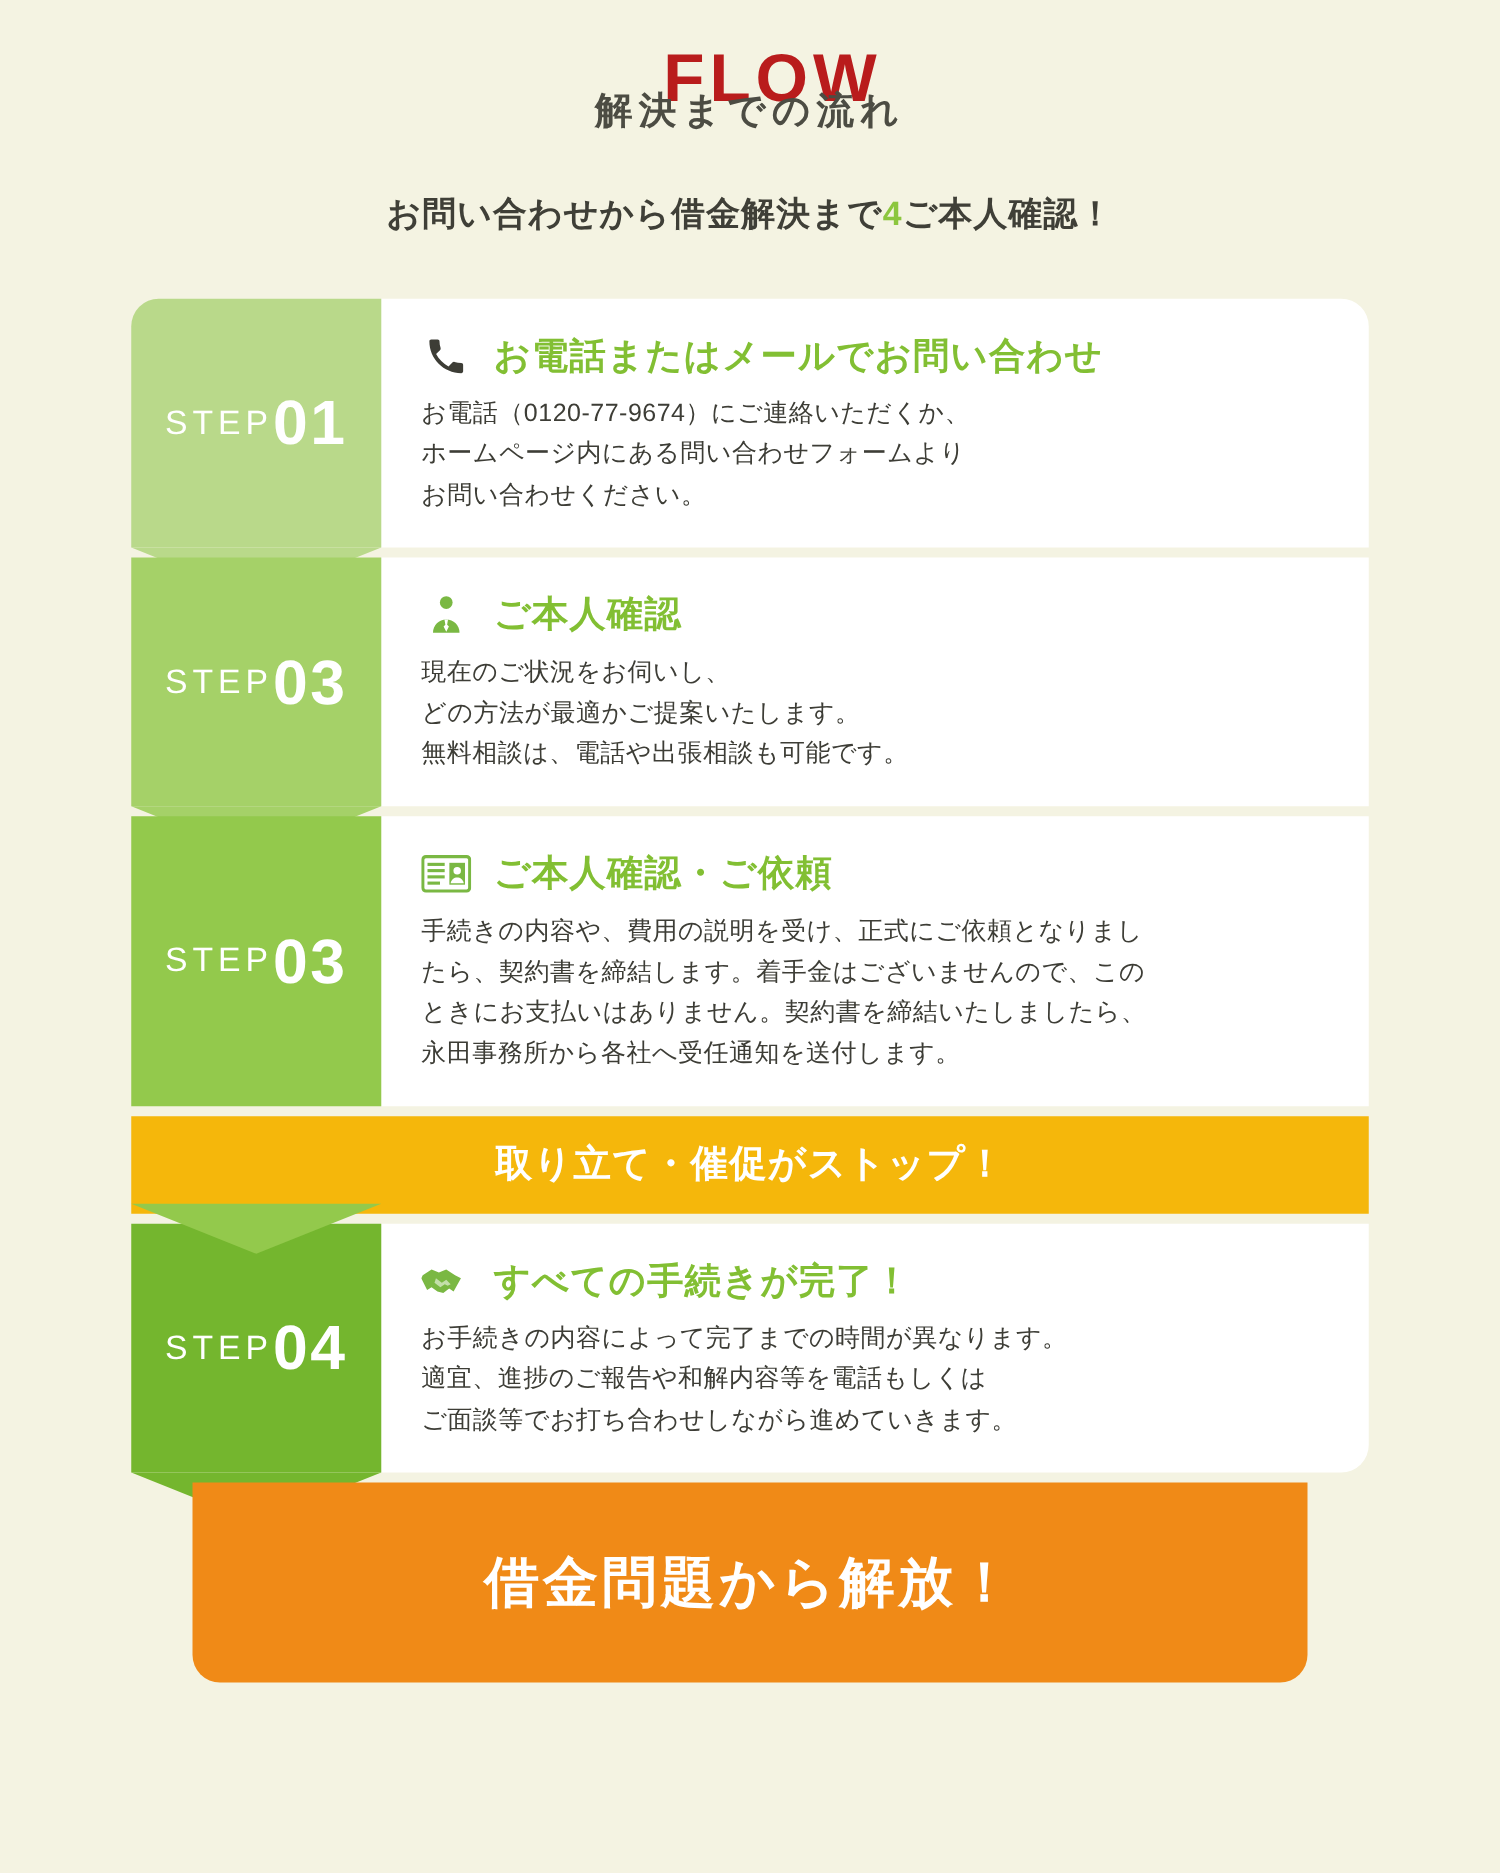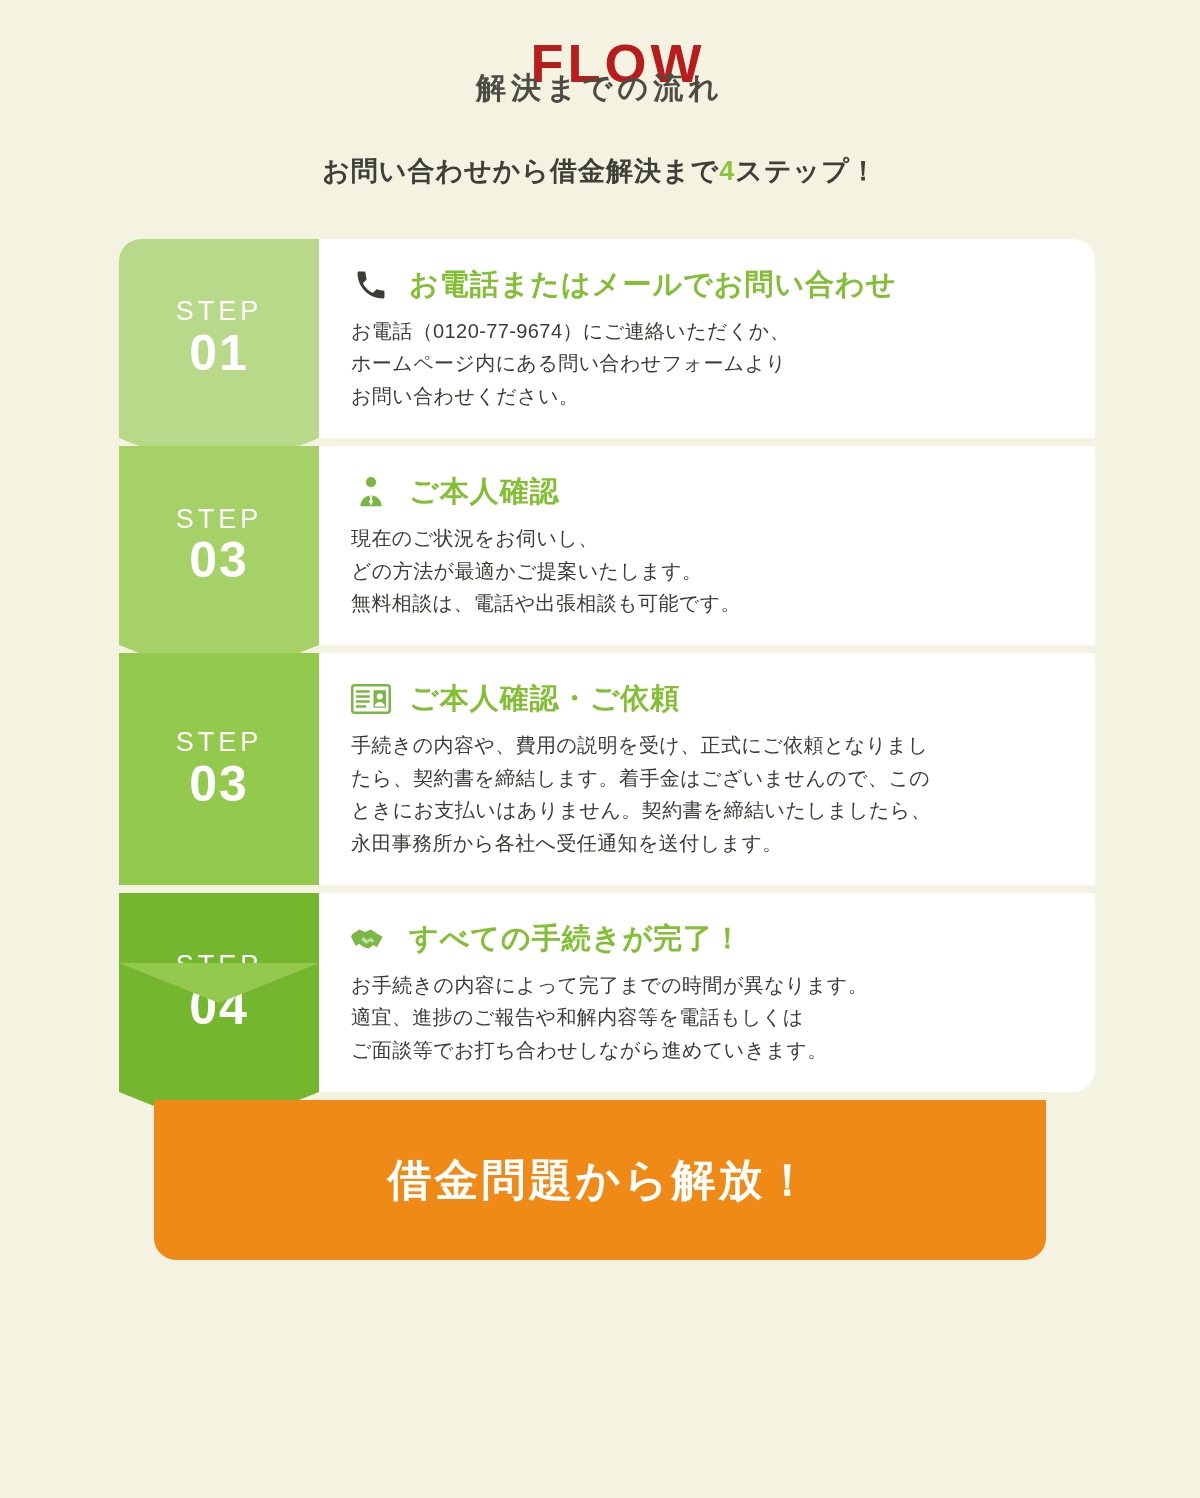--- a/index.html
+++ b/index.html
@@ -60,24 +60,23 @@
     align-items: stretch;
     margin-bottom: 8px;
   }
   .step-badge {
     position: relative;
     width: 200px;
     flex: 0 0 200px;
     color: #ffffff;
     text-align: center;
     display: flex;
-    flex-direction: column;
+    flex-direction: row;
     justify-content: center;
     align-items: center;
-    margin-left: 14px;
   }
   .step-badge .lbl {
     font-size: 27px;
     letter-spacing: 4px;
     font-weight: normal;
     line-height: 1.1;
   }
   .step-badge .num {
     font-size: 50px;
     font-weight: bold;
@@ -158,21 +157,21 @@
     letter-spacing: 3px;
   }
 </style>
 </head>
 <body>
 
 <div class="header">
   <div class="flow-word">FLOW</div>
   <div class="flow-sub">解決までの流れ</div>
   <div class="lead">
-    <span>お問い合わせから借金解決まで</span><span class="hl">4</span><span>ステップ！</span>
+    <span>お問い合わせから借金解決まで</span><span class="hl">4</span><span>ご本人確認！</span>
   </div>
 </div>
 
 <div class="steps">
 
   <div class="step-row">
     <div class="step-badge b-tl" style="background:#b9d98a;">
       <div class="lbl">STEP</div>
       <div class="num">01</div>
       <div class="arrow" style="border-top:40px solid #b9d98a;"></div>
@@ -237,20 +236,23 @@
         </span>
         <span>ご本人確認・ご依頼</span>
       </div>
       <div class="step-desc" style="white-space:pre-line;">手続きの内容や、費用の説明を受け、正式にご依頼となりまし
 たら、契約書を締結します。着手金はございませんので、この
 ときにお支払いはありません。契約書を締結いたしましたら、
 永田事務所から各社へ受任通知を送付します。</div>
     </div>
   </div>
 
+  <div class="banner banner-stop" style="width:990px;margin:0 auto 8px auto;">
+    <span>取り立て・催促がストップ！</span>
+  </div>
 
   <div class="step-row">
     <div class="step-badge" style="background:#74b62e;">
       <div class="lbl">STEP</div>
       <div class="num">04</div>
       <div class="arrow" style="border-top:40px solid #74b62e;"></div>
     </div>
     <div class="step-body r-br">
       <div class="step-title">
         <span class="ico">

